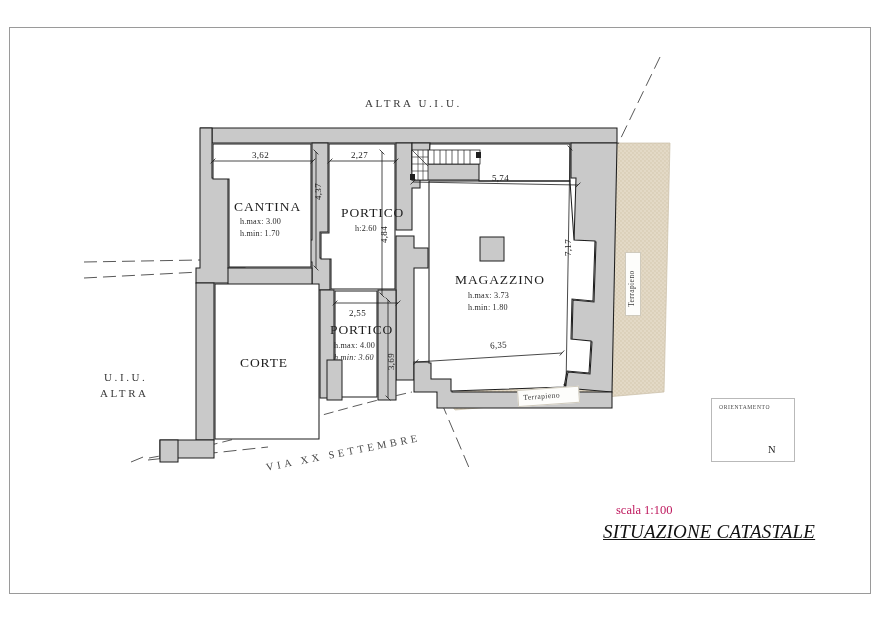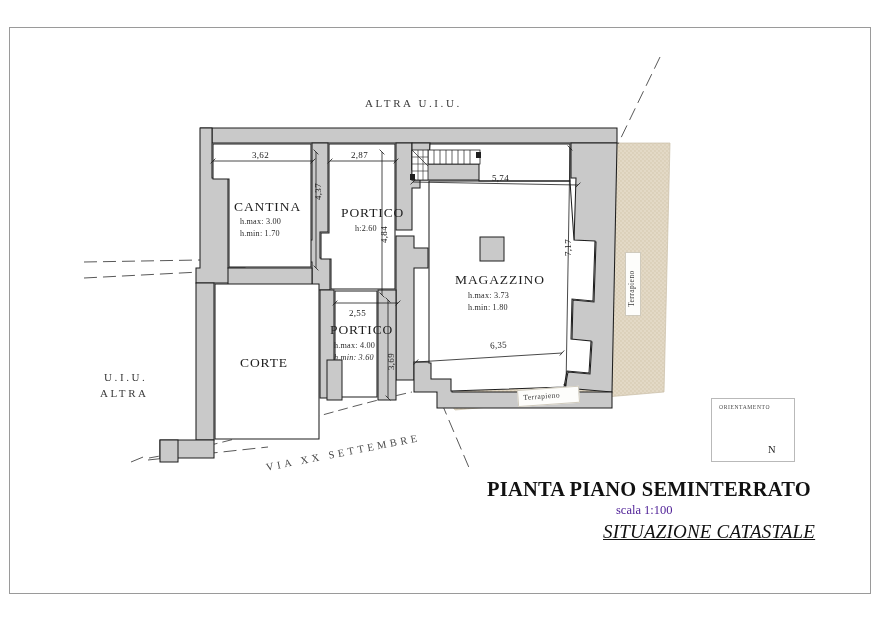--- a/index.html
+++ b/index.html
@@ -13,21 +13,21 @@
   .room-name{font-size:13.5px;letter-spacing:0.9px;color:#1e1e1e;}
   .room-h{font-size:8.2px;letter-spacing:0.2px;color:#2b2b2b;}
   .dim{font-size:9px;color:#1c1c1c;letter-spacing:0.3px;}
   .dimv{font-size:9px;color:#1c1c1c;letter-spacing:0.3px;
         transform-origin:left top;}
   .uiu{font-size:11px;letter-spacing:2.6px;color:#3a3a3a;}
   .terr{font-size:7.6px;letter-spacing:0.4px;color:#3a3a3a;}
   .terrbox{position:absolute;background:#fdfdfb;border:0.6px solid #cfcabd;}
   #title-main{position:absolute;left:487px;top:478px;font-size:20.5px;
       font-weight:bold;letter-spacing:0.2px;color:#111;}
-  #title-scale{position:absolute;left:616px;top:503px;font-size:12.5px;color:#4c1d95;}
+  #title-scale{position:absolute;left:616px;top:503px;font-size:12.5px;color:#be185d;}
   #title-sit{position:absolute;left:555px;top:521px;font-size:19px;
       font-style:italic;color:#111;text-decoration:underline;letter-spacing:0.2px;margin-left:48px;}
   #orient-box{position:absolute;left:711px;top:398px;width:82px;height:62px;
       border:1px solid #b9b9b9;background:#fff;}
   #orient-label{position:absolute;left:719px;top:404px;font-size:5.6px;
       letter-spacing:0.6px;color:#4a4a4a;}
   #orient-n{position:absolute;left:768px;top:444px;font-size:10.5px;color:#222;}
   .street{position:absolute;font-size:10.5px;letter-spacing:3.6px;color:#4a4a4a;
       transform-origin:left top;}
 </style>
@@ -193,21 +193,21 @@
   <div class="txt room-h" style="left:468px;top:291px;">h.max: 3.73</div>
   <div class="txt room-h" style="left:468px;top:303px;">h.min: 1.80</div>
 
   <div class="txt room-name" style="left:330px;top:322px;">PORTICO</div>
   <div class="txt room-h" style="left:334px;top:341px;">h.max: 4.00</div>
   <div class="txt room-h" style="left:334px;top:353px;font-style:italic;">h.min: 3.60</div>
 
   <div class="txt room-name" style="left:240px;top:355px;">CORTE</div>
 
   <div class="txt dim" style="left:252px;top:150px;">3,62</div>
-  <div class="txt dim" style="left:351px;top:150px;">2,87</div>
+  <div class="txt dim" style="left:351px;top:150px;">2,27</div>
   <div class="txt dimv" style="left:313px;top:200px;transform:rotate(-90deg);">4,37</div>
   <div class="txt dimv" style="left:379px;top:243px;transform:rotate(-90deg);">4,84</div>
   <div class="txt dim" style="left:349px;top:308px;">2,55</div>
   <div class="txt dimv" style="left:386px;top:370px;transform:rotate(-90deg);">3,69</div>
   <div class="txt dim" style="left:492px;top:173px;">5,74</div>
   <div class="txt dimv" style="left:563px;top:256px;transform:rotate(-90deg);">7,17</div>
   <div class="txt dim" style="left:490px;top:340px;transform:rotate(-3deg);">6,35</div>
 
   <div class="txt uiu" style="left:365px;top:97px;">ALTRA U.I.U.</div>
   <div class="txt uiu" style="left:100px;top:353px;margin-top:34px;">ALTRA</div>
@@ -218,17 +218,16 @@
 
   <div class="terrbox" style="left:517px;top:390px;width:60px;height:15px;transform:rotate(-4deg);transform-origin:left top;"></div>
   <div class="txt terr" style="left:523px;top:393px;transform:rotate(-4deg);transform-origin:left top;">Terrapieno</div>
 
   <div class="street" style="left:265px;top:462px;transform:rotate(-11deg);">VIA XX SETTEMBRE</div>
 
   <div id="orient-box"></div>
   <div id="orient-label">ORIENTAMENTO</div>
   <div id="orient-n">N</div>
 
-  <div id="title-main">PIANTA PIANO SEMINTERRATO</div>
   <div id="title-scale">scala 1:100</div>
   <div id="title-sit">SITUAZIONE CATASTALE</div>
 
 </div>
 
 </body></html>

